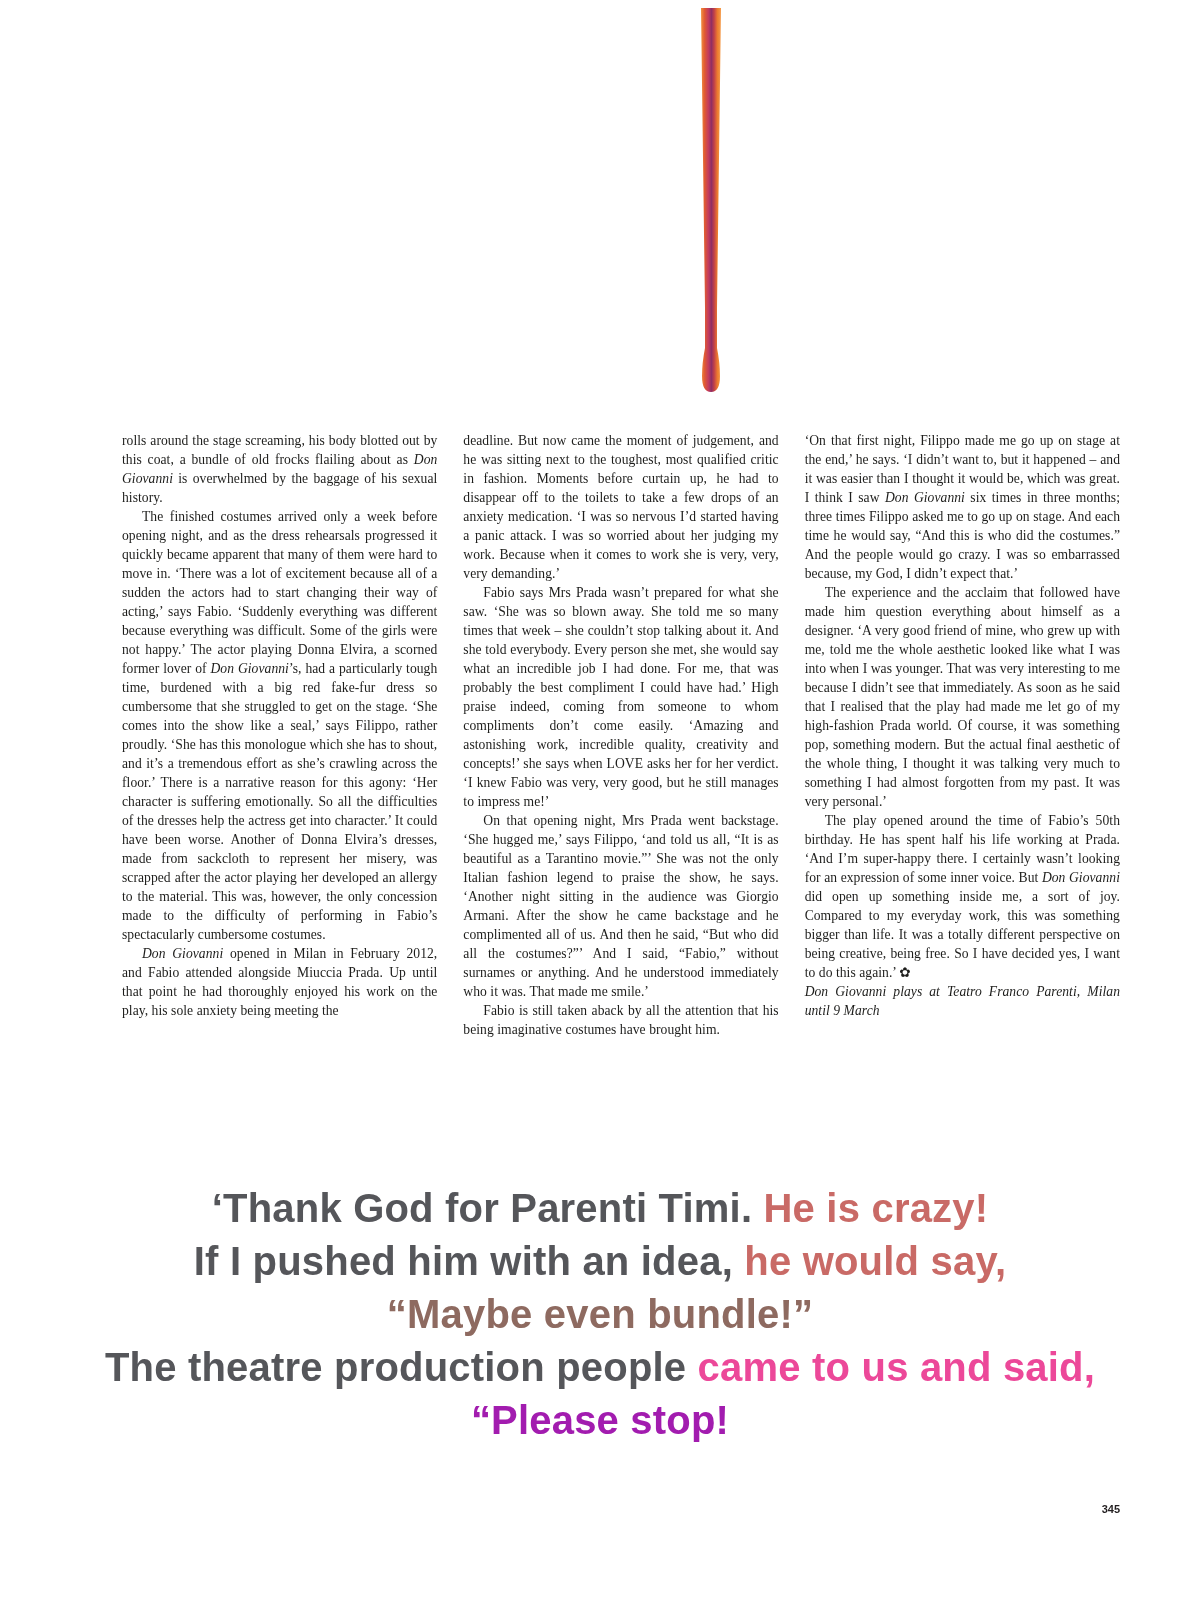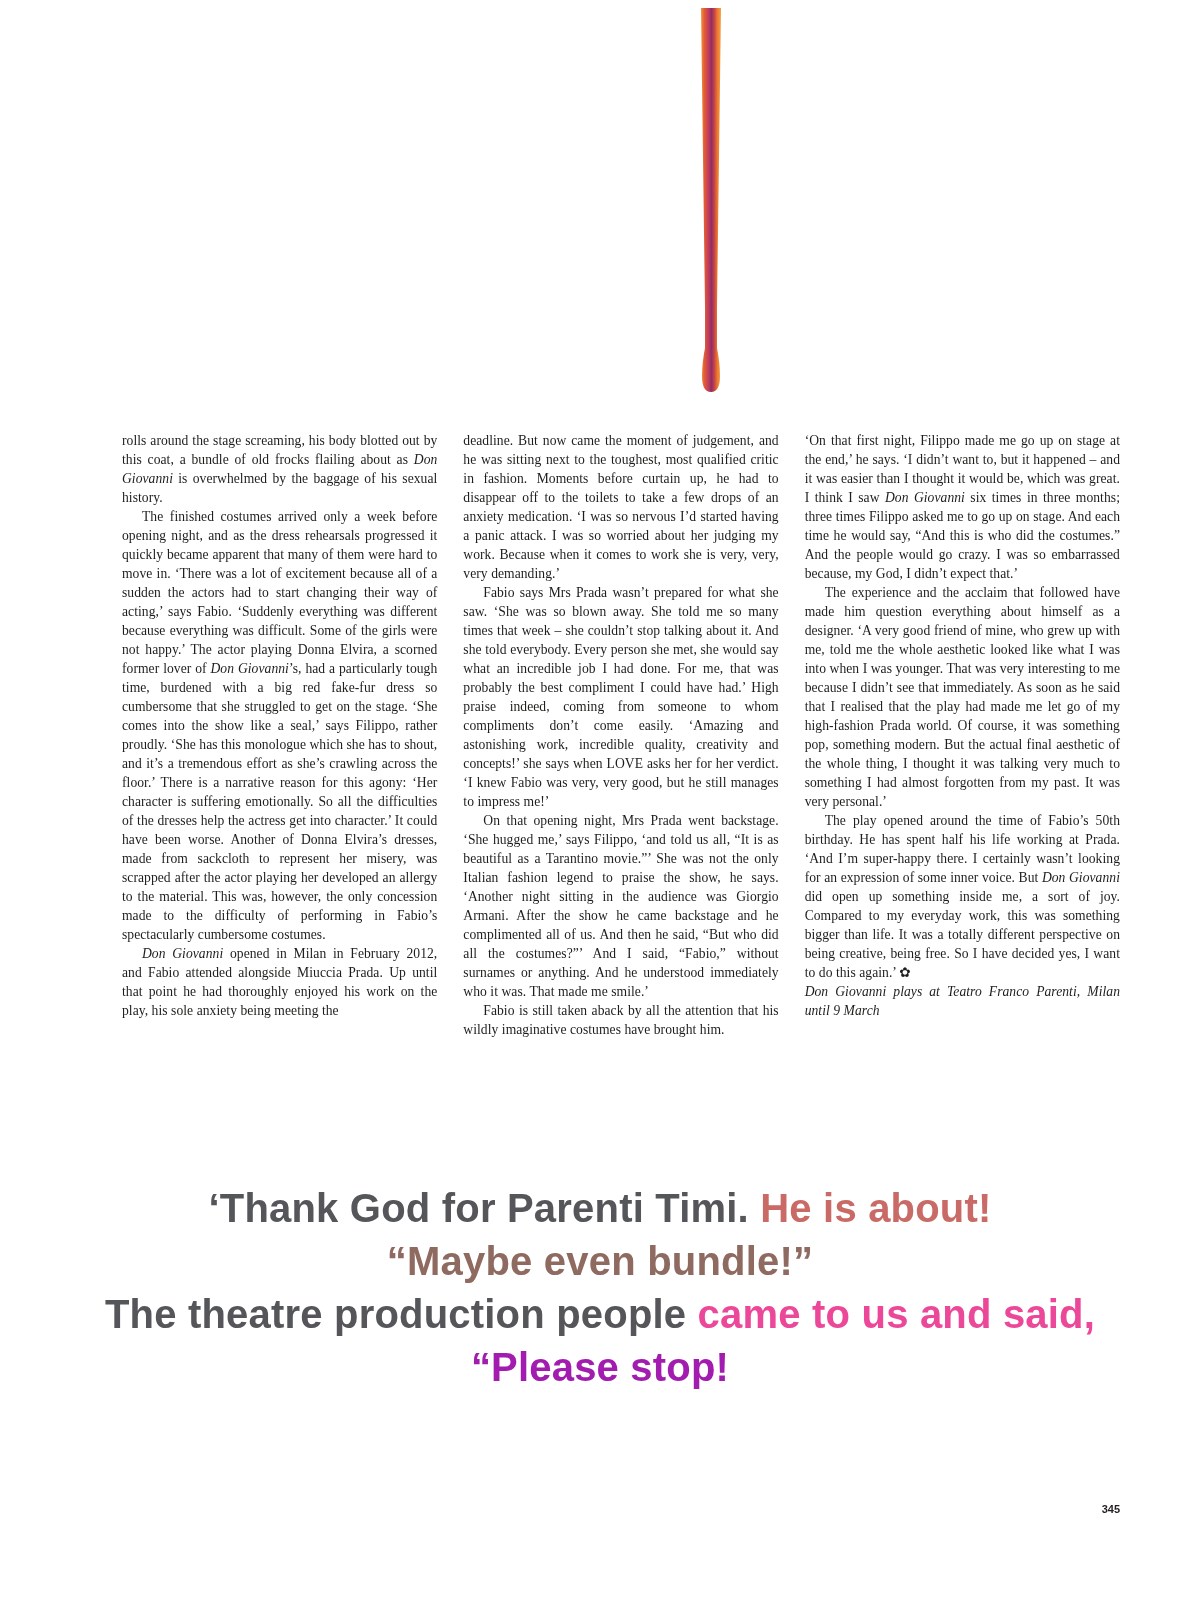--- a/index.html
+++ b/index.html
@@ -75,32 +75,33 @@
   <main class="columns">
       <div class="col">
         <p><span>rolls around the stage screaming, his body blotted out by this coat, a bundle of old frocks flailing about as </span><span class="it">Don Giovanni</span><span> is overwhelmed by the baggage of his sexual history.</span></p>
         <p class="indent"><span>The finished costumes arrived only a week before opening night, and as the dress rehearsals progressed it quickly became apparent that many of them were hard to move in. ‘There was a lot of excitement because all of a sudden the actors had to start changing their way of acting,’ says Fabio. ‘Suddenly everything was different because everything was difficult. Some of the girls were not happy.’ The actor playing Donna Elvira, a scorned former lover of </span><span class="it">Don Giovanni</span><span>’s, had a particularly tough time, burdened with a big red fake-fur dress so cumbersome that she struggled to get on the stage. ‘She comes into the show like a seal,’ says Filippo, rather proudly. ‘She has this monologue which she has to shout, and it’s a tremendous effort as she’s crawling across the floor.’ There is a narrative reason for this agony: ‘Her character is suffering emotionally. So all the difficulties of the dresses help the actress get into character.’ It could have been worse. Another of Donna Elvira’s dresses, made from sackcloth to represent her misery, was scrapped after the actor playing her developed an allergy to the material. This was, however, the only concession made to the difficulty of performing in Fabio’s spectacularly cumbersome costumes.</span></p>
         <p class="indent"><span class="it">Don Giovanni</span><span> opened in Milan in February 2012, and Fabio attended alongside Miuccia Prada. Up until that point he had thoroughly enjoyed his work on the play, his sole anxiety being meeting the</span></p>
       </div>
       <div class="col">
         <p><span>deadline. But now came the moment of judgement, and he was sitting next to the toughest, most qualified critic in fashion. Moments before curtain up, he had to disappear off to the toilets to take a few drops of an anxiety medication. ‘I was so nervous I’d started having a panic attack. I was so worried about her judging my work. Because when it comes to work she is very, very, very demanding.’</span></p>
         <p class="indent"><span>Fabio says Mrs Prada wasn’t prepared for what she saw. ‘She was so blown away. She told me so many times that week – she couldn’t stop talking about it. And she told everybody. Every person she met, she would say what an incredible job I had done. For me, that was probably the best compliment I could have had.’ High praise indeed, coming from someone to whom compliments don’t come easily. ‘Amazing and astonishing work, incredible quality, creativity and concepts!’ she says when LOVE asks her for her verdict. ‘I knew Fabio was very, very good, but he still manages to impress me!’</span></p>
         <p class="indent"><span>On that opening night, Mrs Prada went backstage. ‘She hugged me,’ says Filippo, ‘and told us all, “It is as beautiful as a Tarantino movie.”’ She was not the only Italian fashion legend to praise the show, he says. ‘Another night sitting in the audience was Giorgio Armani. After the show he came backstage and he complimented all of us. And then he said, “But who did all the costumes?”’ And I said, “Fabio,” without surnames or anything. And he understood immediately who it was. That made me smile.’</span></p>
-        <p class="indent"><span>Fabio is still taken aback by all the attention that his wildly imaginative costumes have brought him.</span></p>
+        <p class="indent"><span>Fabio is still taken aback by all the attention that his being imaginative costumes have brought him.</span></p>
       </div>
       <div class="col">
         <p><span>‘On that first night, Filippo made me go up on stage at the end,’ he says. ‘I didn’t want to, but it happened – and it was easier than I thought it would be, which was great. I think I saw </span><span class="it">Don Giovanni</span><span> six times in three months; three times Filippo asked me to go up on stage. And each time he would say, “And this is who did the costumes.” And the people would go crazy. I was so embarrassed because, my God, I didn’t expect that.’</span></p>
         <p class="indent"><span>The experience and the acclaim that followed have made him question everything about himself as a designer. ‘A very good friend of mine, who grew up with me, told me the whole aesthetic looked like what I was into when I was younger. That was very interesting to me because I didn’t see that immediately. As soon as he said that I realised that the play had made me let go of my high-fashion Prada world. Of course, it was something pop, something modern. But the actual final aesthetic of the whole thing, I thought it was talking very much to something I had almost forgotten from my past. It was very personal.’</span></p>
         <p class="indent"><span>The play opened around the time of Fabio’s 50th birthday. He has spent half his life working at Prada. ‘And I’m super-happy there. I certainly wasn’t looking for an expression of some inner voice. But </span><span class="it">Don Giovanni</span><span> did open up something inside me, a sort of joy. Compared to my everyday work, this was something bigger than life. It was a totally different perspective on being creative, being free. So I have decided yes, I want to do this again.’ ✿</span></p>
         <p><span class="it">Don Giovanni plays at Teatro Franco Parenti, Milan until 9 March</span></p>
       </div>
     </main>
 
   <section class="pullquote">
-      <div><span style="color: rgb(85, 86, 90);">‘Thank God for Parenti Timi. </span><span style="color: rgb(201, 106, 102);">He is about!</span></div>
+      <div><span style="color: rgb(85, 86, 90);">‘Thank God for Parenti Timi. </span><span style="color: rgb(201, 106, 102);">He is crazy!</span></div>
+      <div><span style="color: rgb(85, 86, 90);">If I pushed him with an idea, </span><span style="color: rgb(201, 106, 102);">he would say,</span></div>
       <div><span style="color: rgb(142, 106, 96);">“Maybe even bundle!”</span></div>
       <div><span style="color: rgb(85, 86, 90); margin-top: 36px;">The theatre production people </span><span style="color: #ec4899;">came to us and said,</span></div>
       <div><span style="color: #a21caf;">“Please stop!</span></div>
     </section>
 
   <div class="folio">345</div>
 
 </div>
 
 </body></html>

